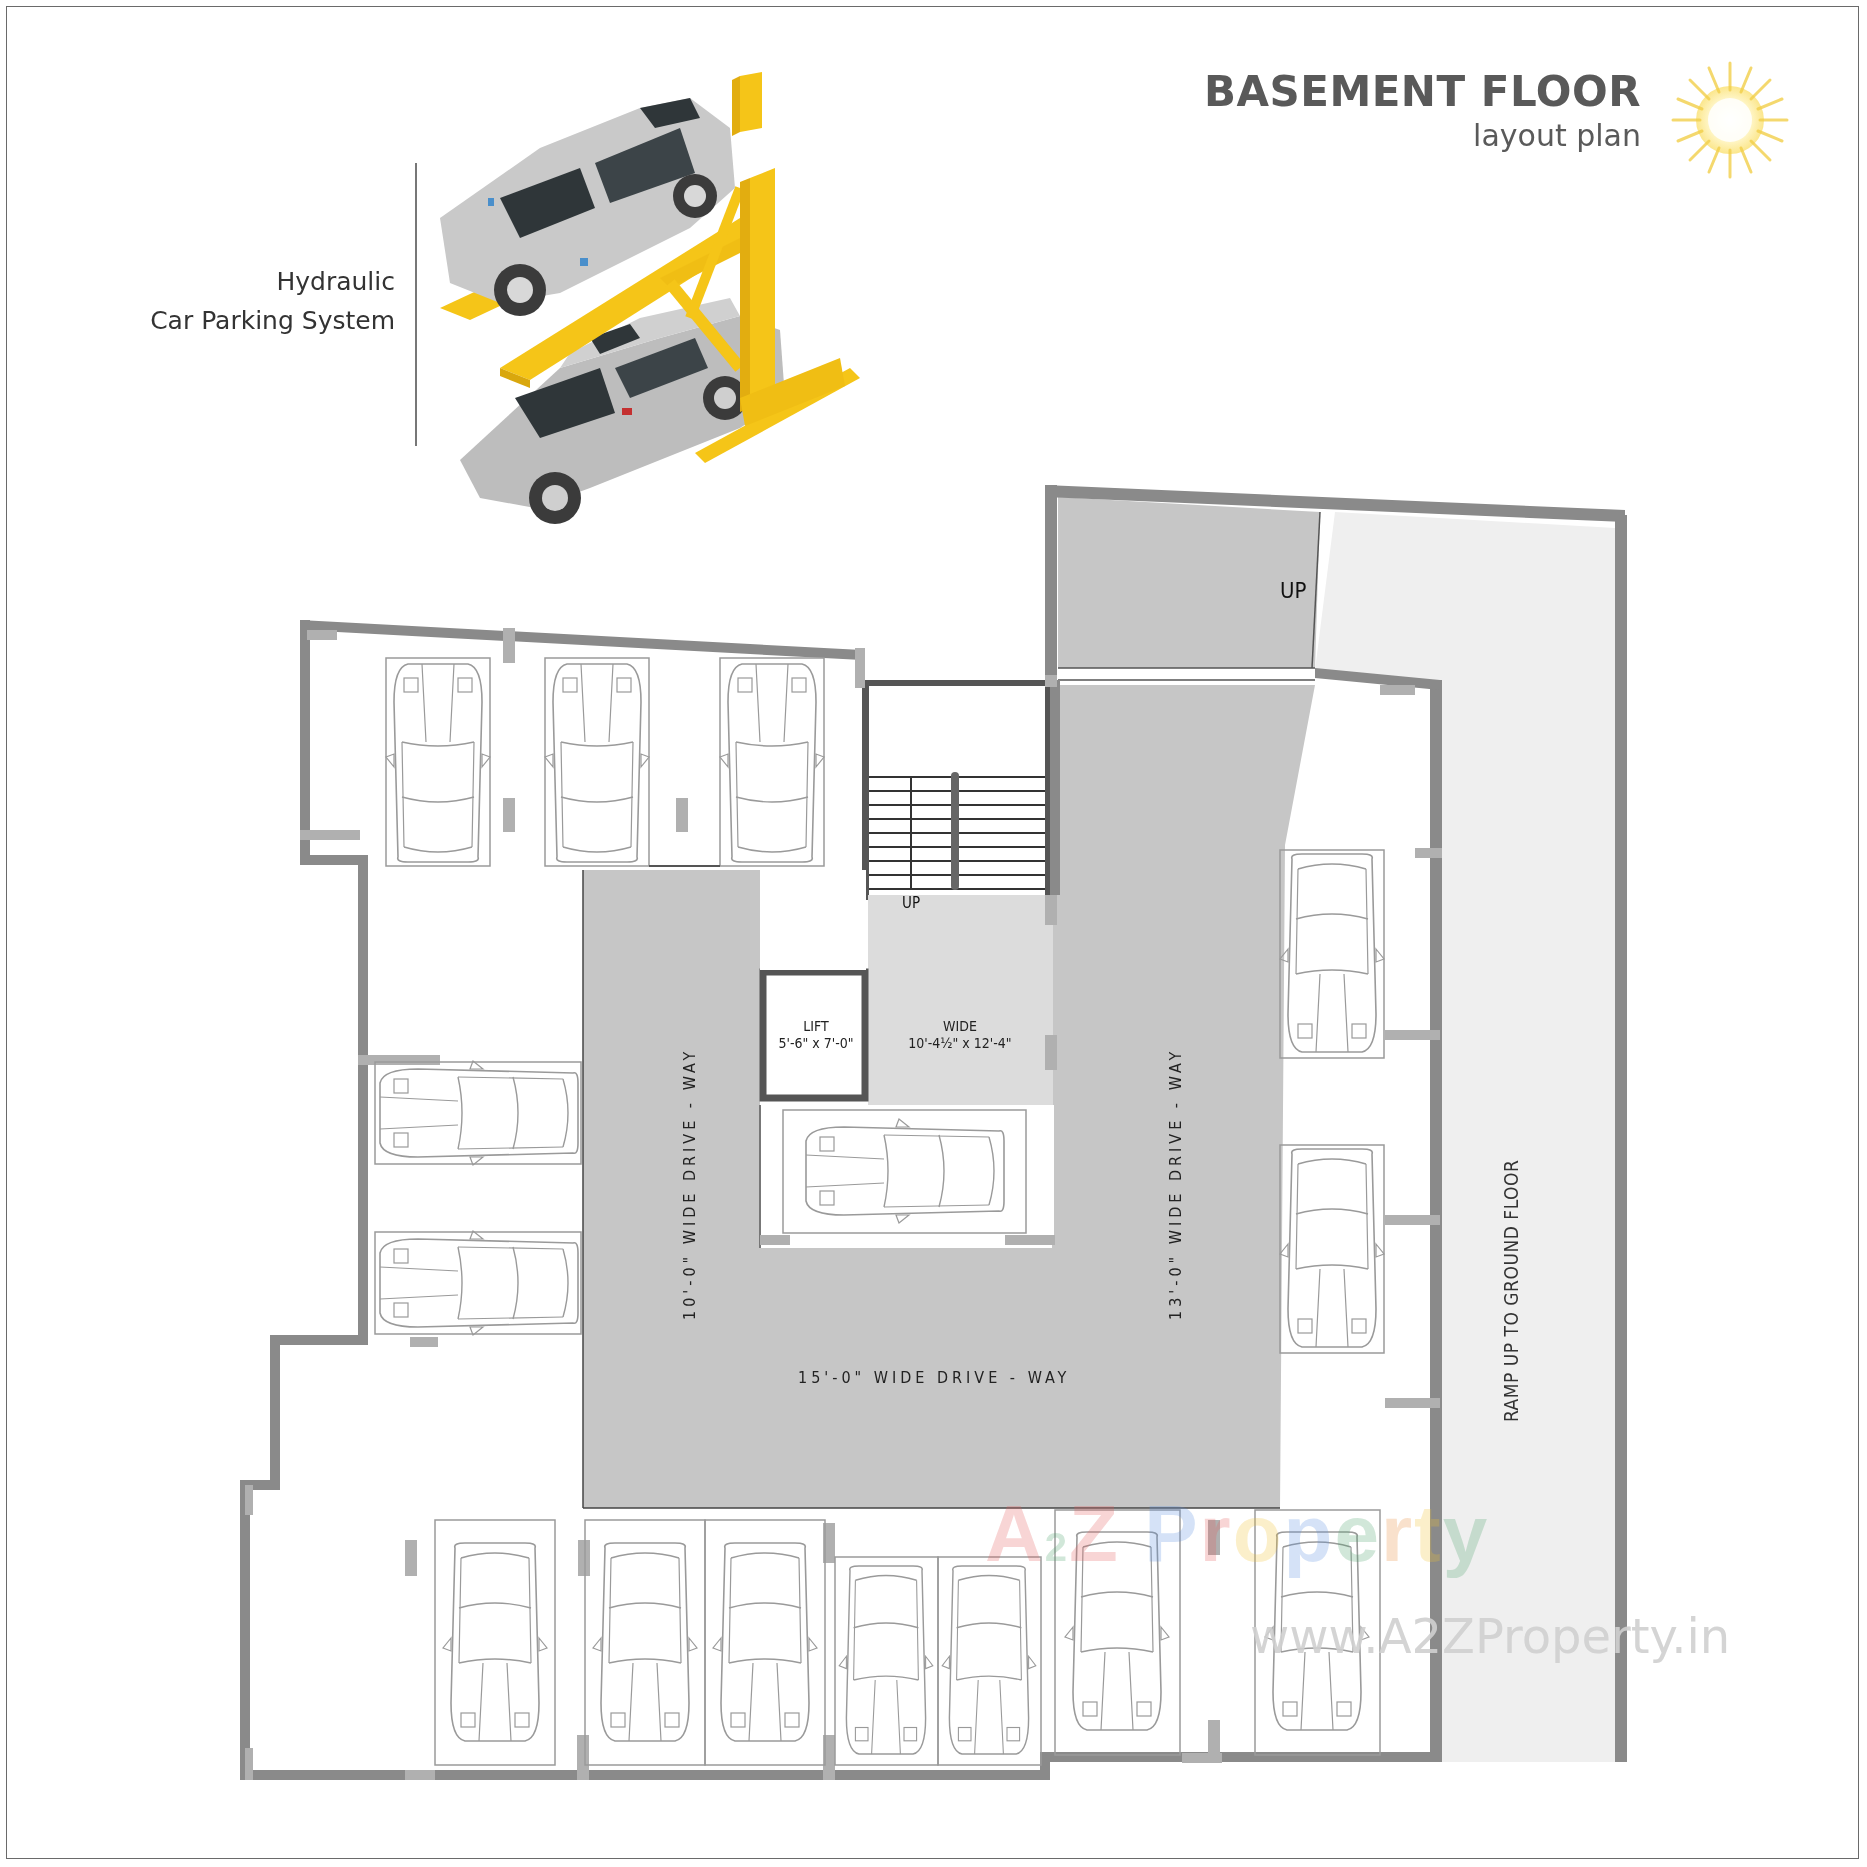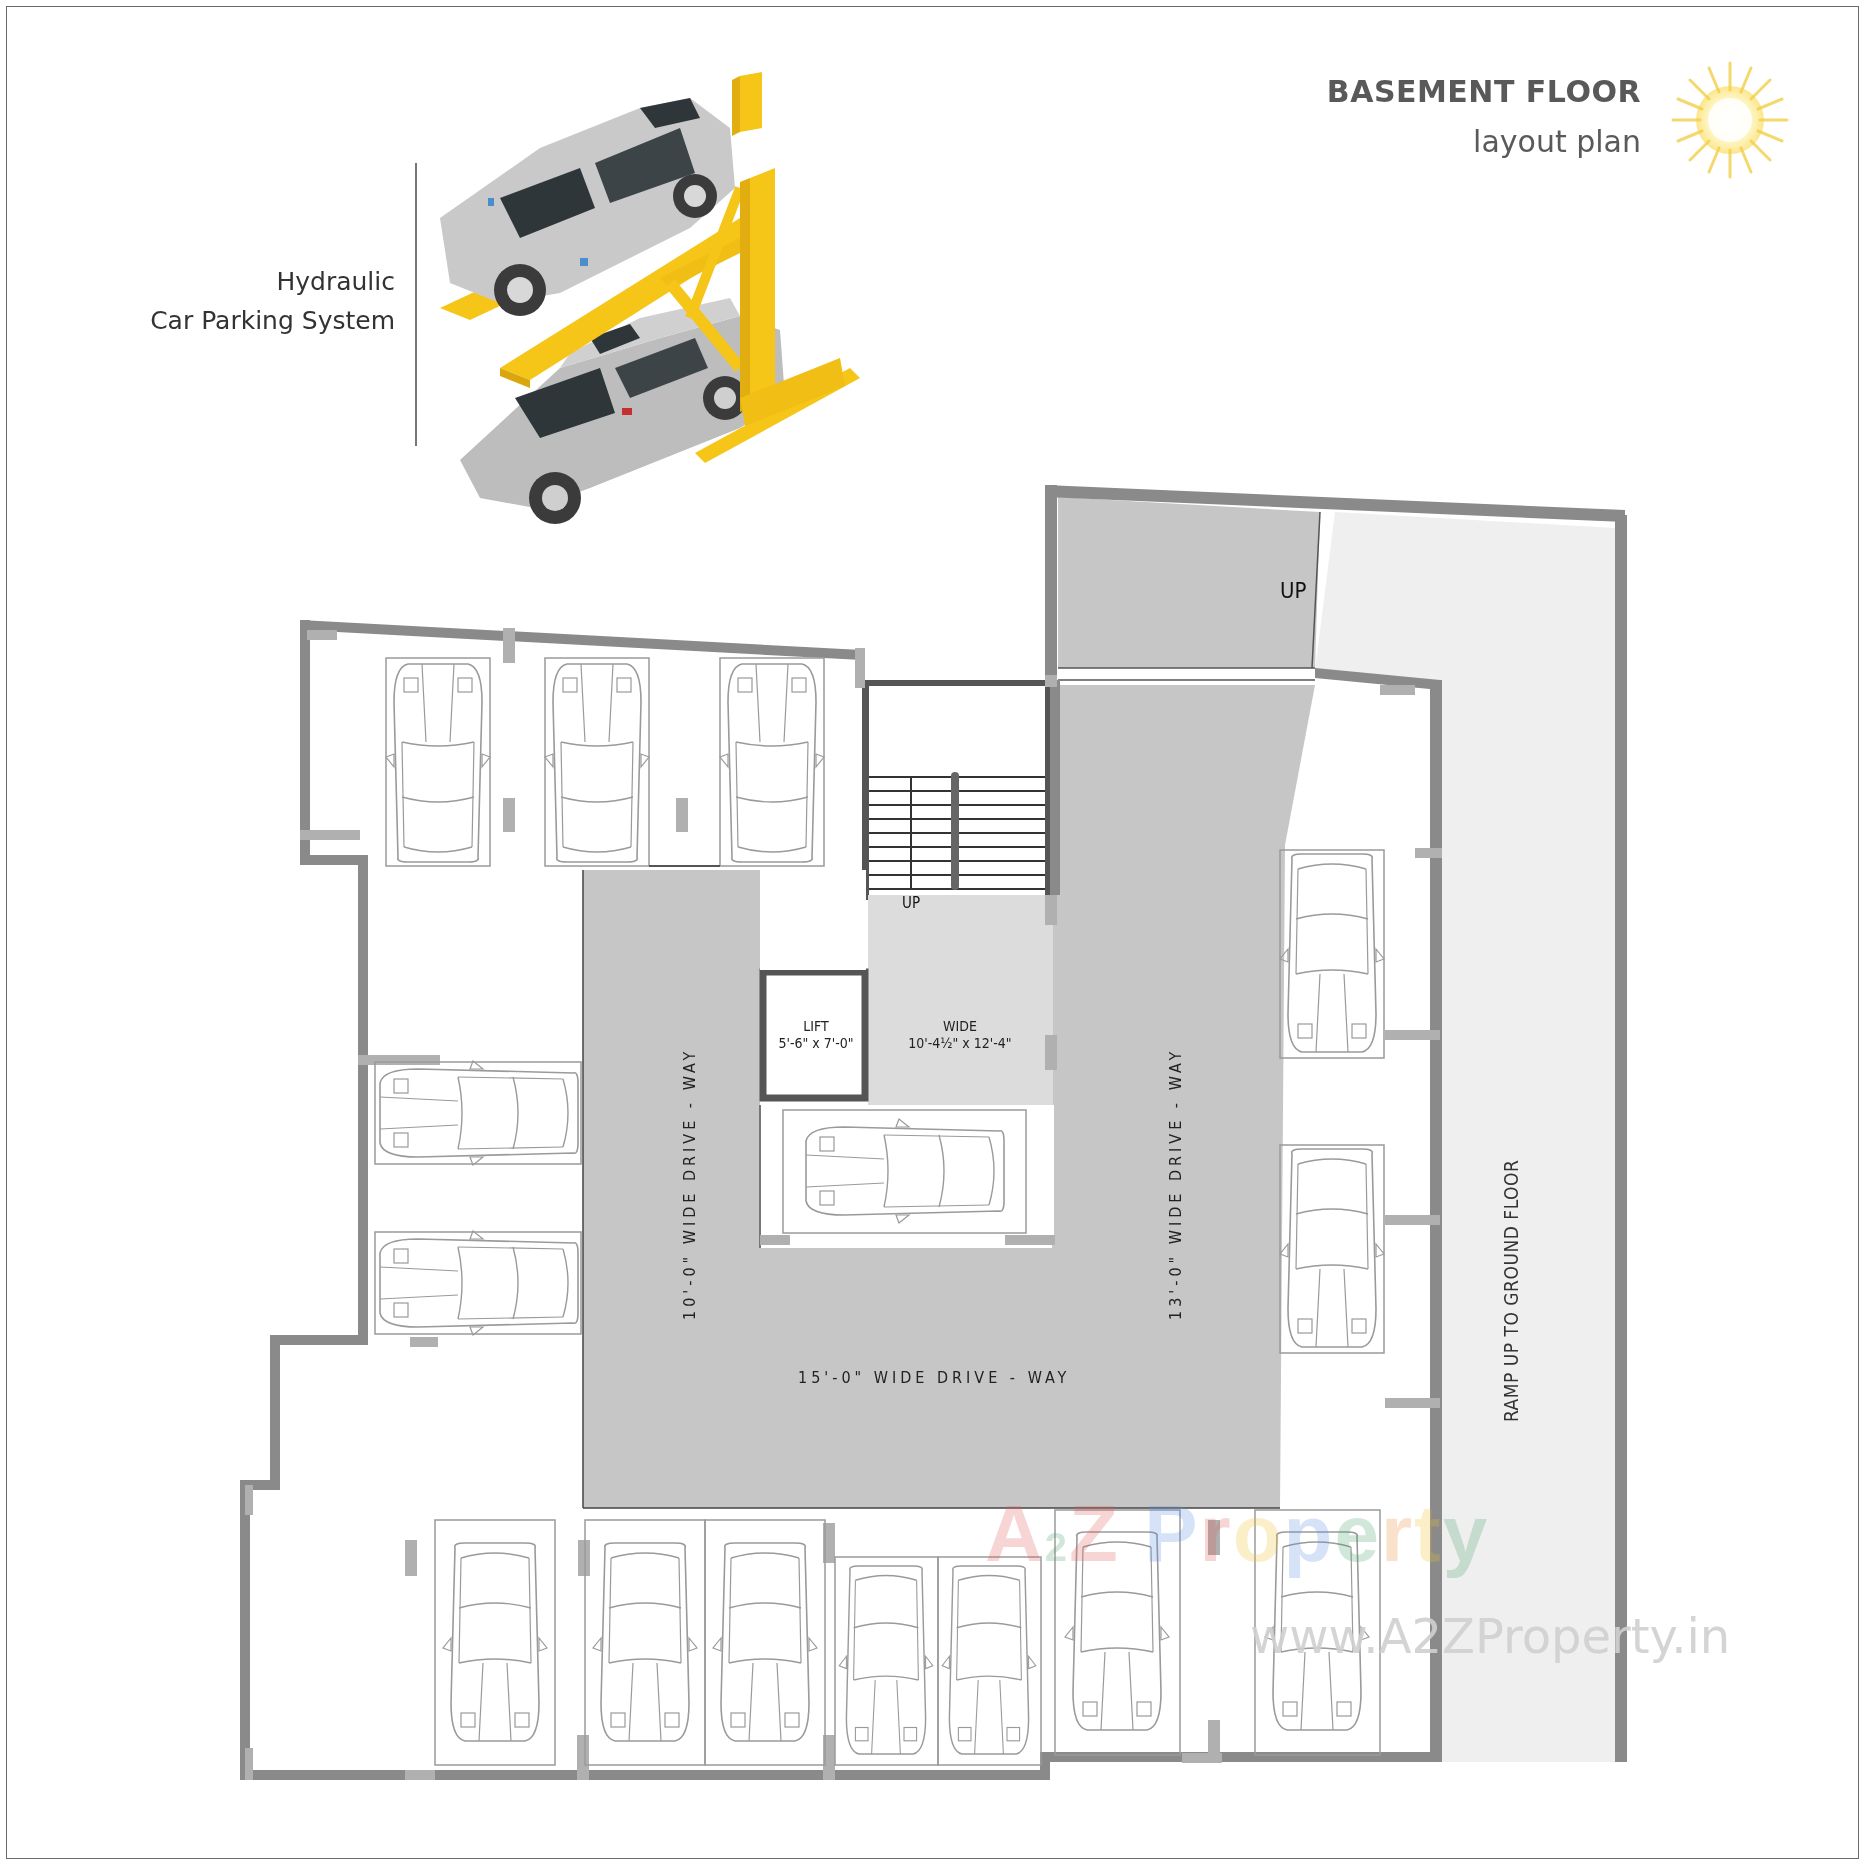--- a/index.html
+++ b/index.html
@@ -1,20 +1,20 @@
 <!DOCTYPE html>
 <html><head>
 <meta charset="utf-8">
 <style>
   html, body { margin:0; padding:0; background:#ffffff; }
   body { width:1867px; height:1867px; position:relative; overflow:hidden; font-family:"DejaVu Sans", sans-serif; }
   .frame { position:absolute; left:6px; top:6px; width:1853px; height:1853px; border:1.5px solid #6a6a6a; box-sizing:border-box; }
   .title-block { position:absolute; right:226px; top:70px; text-align:right; color:#555; }
-  .title-main { font-family:"DejaVu Sans", sans-serif; font-weight:bold; font-size:30px; color:#595959; letter-spacing:0.5px; line-height:44px; }
-  .title-sub { font-family:"DejaVu Sans", sans-serif; font-size:30px; color:#5a5a5a; line-height:40px; margin-top:8px; }
+  .title-main { font-family:"DejaVu Sans", sans-serif; font-weight:bold; font-size:42px; color:#595959; letter-spacing:0.5px; line-height:44px; }
+  .title-sub { font-family:"DejaVu Sans", sans-serif; font-size:30px; color:#5a5a5a; line-height:40px; margin-top:2px; }
   .sun { position:absolute; left:1670px; top:60px; width:120px; height:120px; }
   .caption { position:absolute; right:1472px; top:262px; text-align:right; color:#333; font-size:25px; line-height:39px; font-family:"DejaVu Sans", sans-serif; }
   .vline { position:absolute; left:415px; top:163px; width:1.5px; height:283px; background:#777; }
   .lift-illus { position:absolute; left:440px; top:68px; width:520px; height:480px; }
   .plan { position:absolute; left:0; top:0; width:1867px; height:1867px; }
   .lbl { position:absolute; color:#222; font-family:"DejaVu Sans Condensed","DejaVu Sans", sans-serif; white-space:nowrap; }
   .drive-h { font-size:16px; letter-spacing:4px; }
   .drive-v { font-size:16px; letter-spacing:4px; transform-origin:left top; transform:rotate(-90deg); }
   .ramp-lbl { font-size:19px; letter-spacing:0.5px; color:#333; transform-origin:left top; transform:rotate(-90deg); }
   .room-lbl { font-size:14px; text-align:center; line-height:17px; color:#222; }

